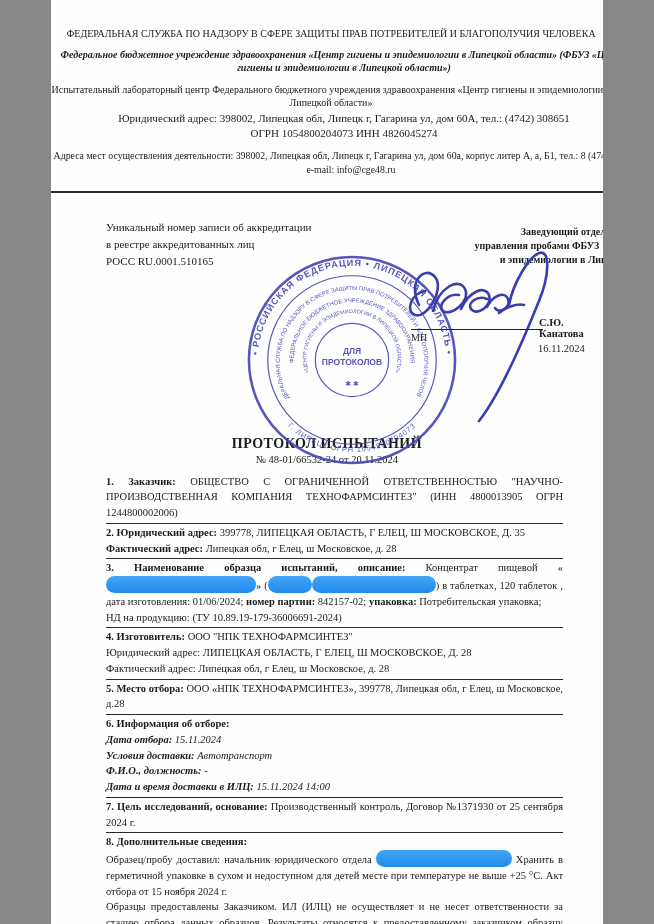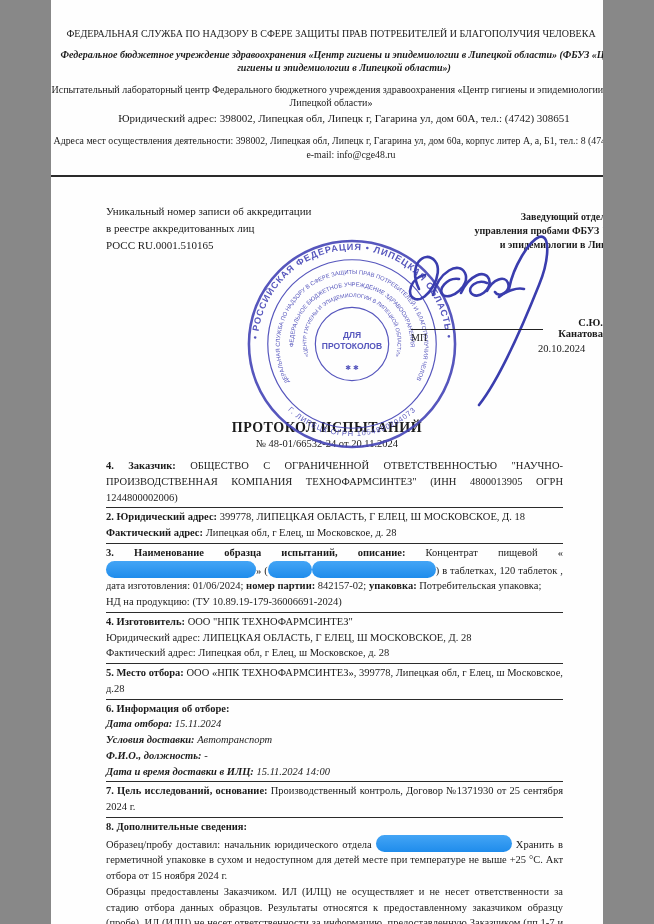--- a/index.html
+++ b/index.html
@@ -21,21 +21,21 @@
   .hdr-places{ font-size:9.8px; line-height:1.45; width:600px; margin:9px auto 0; }
   .hdr-rule{ border:none; border-top:2px solid #2a2a2a; width:565px; margin:13px auto 0; }
   
   .band{ position:relative; height:243px; }
   .accr{ position:absolute; left:55px; top:26px; font-size:11px; line-height:1.55; }
   .approve{ position:absolute; left:358px; top:18px; font-size:10px; font-weight:bold; line-height:1.4; width:268px;text-align:right; }
   .approve .ttl{ font-size:10.5px; }
   .stamp{ position:absolute; left:192px; top:58px; width:218px; height:218px; opacity:.9; }
   .sig-svg{ position:absolute; left:330px; top:50px; width:205px; height:190px; }
   .sig-line{ position:absolute; left:360px; top:329px; width:132px; border-top:1.3px solid #222; }
-  .sig-name{ position:absolute; left:488px; top:317px; font-weight:bold; font-size:10.5px;text-align:right; }
+  .sig-name{ position:absolute; left:488px; top:317px; font-weight:bold; font-size:10.5px; }
   .sig-mp{ position:absolute; left:360px; top:332px; font-size:10px; }
   .sig-date{ position:absolute; left:487px; top:343px; font-size:10.5px; }
   
   
   .doc-title{ text-align:center; font-weight:bold; font-size:14px; letter-spacing:.5px; }
   .doc-num{ text-align:center; font-size:10.5px; margin-top:2px; }
   
   .sections{ margin:8px 40px 0 55px; font-size:10.5px; line-height:1.5; }
   .sec{ border-bottom:1.2px solid #2b2b2b; padding:1px 0 2px; }
   .sec:last-child{ border-bottom:1.4px solid #2b2b2b; }
@@ -51,20 +51,21 @@
 </head>
 <body>
 
 <div class="page">
 
   <div class="hdr">
     <div class="hdr-top">ФЕДЕРАЛЬНАЯ СЛУЖБА ПО НАДЗОРУ В СФЕРЕ ЗАЩИТЫ ПРАВ ПОТРЕБИТЕЛЕЙ И БЛАГОПОЛУЧИЯ ЧЕЛОВЕКА</div>
     <div class="hdr-fbuz">Федеральное бюджетное учреждение здравоохранения «Центр гигиены и эпидемиологии в Липецкой области» (ФБУЗ «Центр гигиены и эпидемиологии в Липецкой области»)</div>
     <div class="hdr-ilc">Испытательный лабораторный центр Федерального бюджетного учреждения здравоохранения «Центр гигиены и эпидемиологии в Липецкой области»</div>
     <div class="hdr-addr">Юридический адрес: 398002, Липецкая обл, Липецк г, Гагарина ул, дом 60А, тел.: (4742) 308651</div>
+    <div class="hdr-addr">ОГРН 1054800204073 ИНН 4826045274</div>
     <div class="hdr-places">Адреса мест осуществления деятельности: 398002, Липецкая обл, Липецк г, Гагарина ул, дом 60а, корпус литер А, а, Б1, тел.: 8 (4742) 308651, e-mail: info@cge48.ru</div>
     <hr class="hdr-rule">
   </div>
 
   <div class="band">
     <div class="accr">
       <div>Уникальный номер записи об аккредитации</div>
       <div>в реестре аккредитованных лиц</div>
       <div>РОСС RU.0001.510165</div>
     </div>
@@ -119,33 +120,33 @@
         <path d="M 106,64 C 112,52 124,48 127,56 C 130,64 118,72 114,65"></path>
         <path d="M 128,62 C 132,40 148,14 158,10 C 170,6 168,34 158,58 C 146,88 120,150 98,178"></path>
         <path d="M 118,70 C 126,64 136,60 143,62"></path>
       </g>
     </svg>
   </div>
 
   <div class="sig-line"></div>
   <div class="sig-name">С.Ю. Канатова</div>
   <div class="sig-mp">МП</div>
-  <div class="sig-date">20.10.2024</div>
+  <div class="sig-date">16.11.2024</div>
 
   <div class="doc-title">ПРОТОКОЛ ИСПЫТАНИЙ</div>
   <div class="doc-num">№ 48-01/66532-24 от 20.11.2024</div>
 
   <div class="sections">
 
     <div class="sec">
-      <p><b>4. Заказчик:</b> <span>ОБЩЕСТВО С ОГРАНИЧЕННОЙ ОТВЕТСТВЕННОСТЬЮ "НАУЧНО-ПРОИЗВОДСТВЕННАЯ КОМПАНИЯ ТЕХНОФАРМСИНТЕЗ" (ИНН 4800013905 ОГРН 1244800002006)</span></p>
+      <p><b>1. Заказчик:</b> <span>ОБЩЕСТВО С ОГРАНИЧЕННОЙ ОТВЕТСТВЕННОСТЬЮ "НАУЧНО-ПРОИЗВОДСТВЕННАЯ КОМПАНИЯ ТЕХНОФАРМСИНТЕЗ" (ИНН 4800013905 ОГРН 1244800002006)</span></p>
     </div>
 
     <div class="sec">
-      <p><b>2. Юридический адрес:</b> <span>399778, ЛИПЕЦКАЯ ОБЛАСТЬ, Г ЕЛЕЦ, Ш МОСКОВСКОЕ, Д. 18</span></p>
+      <p><b>2. Юридический адрес:</b> <span>399778, ЛИПЕЦКАЯ ОБЛАСТЬ, Г ЕЛЕЦ, Ш МОСКОВСКОЕ, Д. 35</span></p>
       <p><b>Фактический адрес:</b> <span>Липецкая обл, г Елец, ш Московское, д. 28</span></p>
     </div>
 
     <div class="sec">
       <p>
         <b>3. Наименование образца испытаний, описание:</b>
         <span>Концентрат пищевой «</span><span class="redact" style="width:150px"></span><span>» (</span><span class="redact" style="width:44px"></span><span class="redact" style="width:124px"></span><span>) в таблетках, 120 таблеток , дата изготовления: 01/06/2024;</span>
         <b>номер партии:</b>
         <span>842157-02;</span>
         <b>упаковка:</b>

